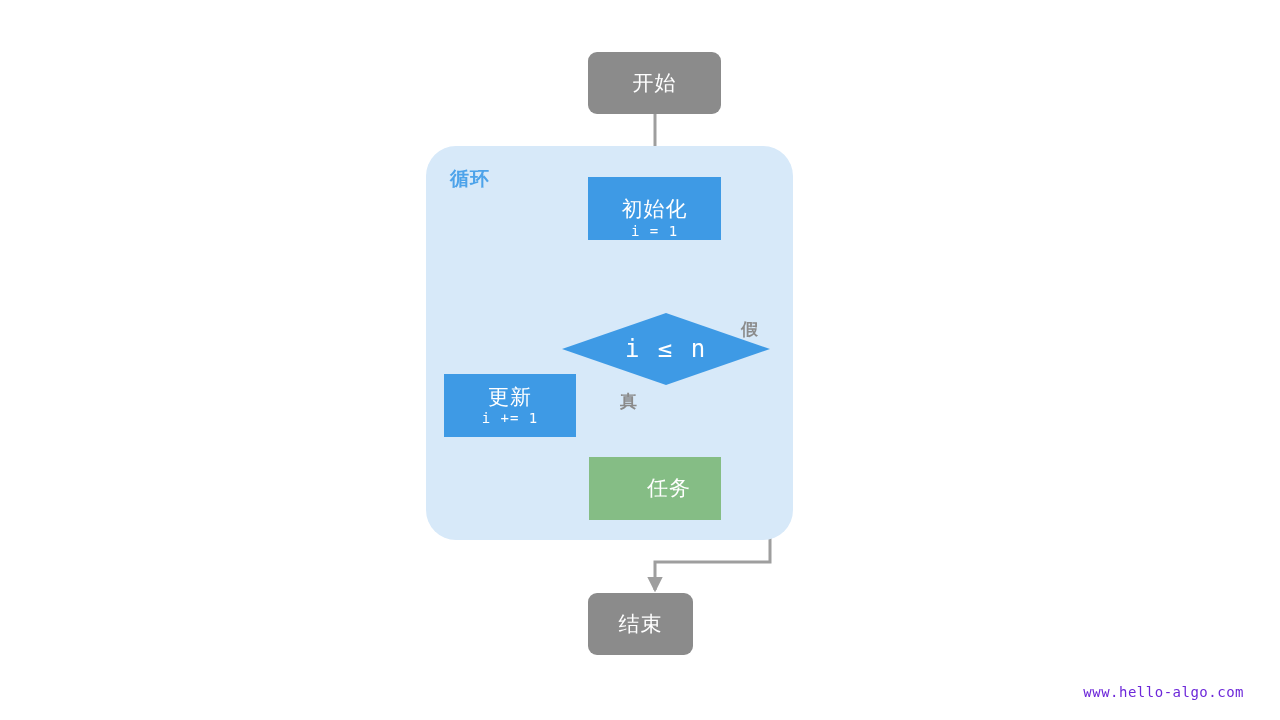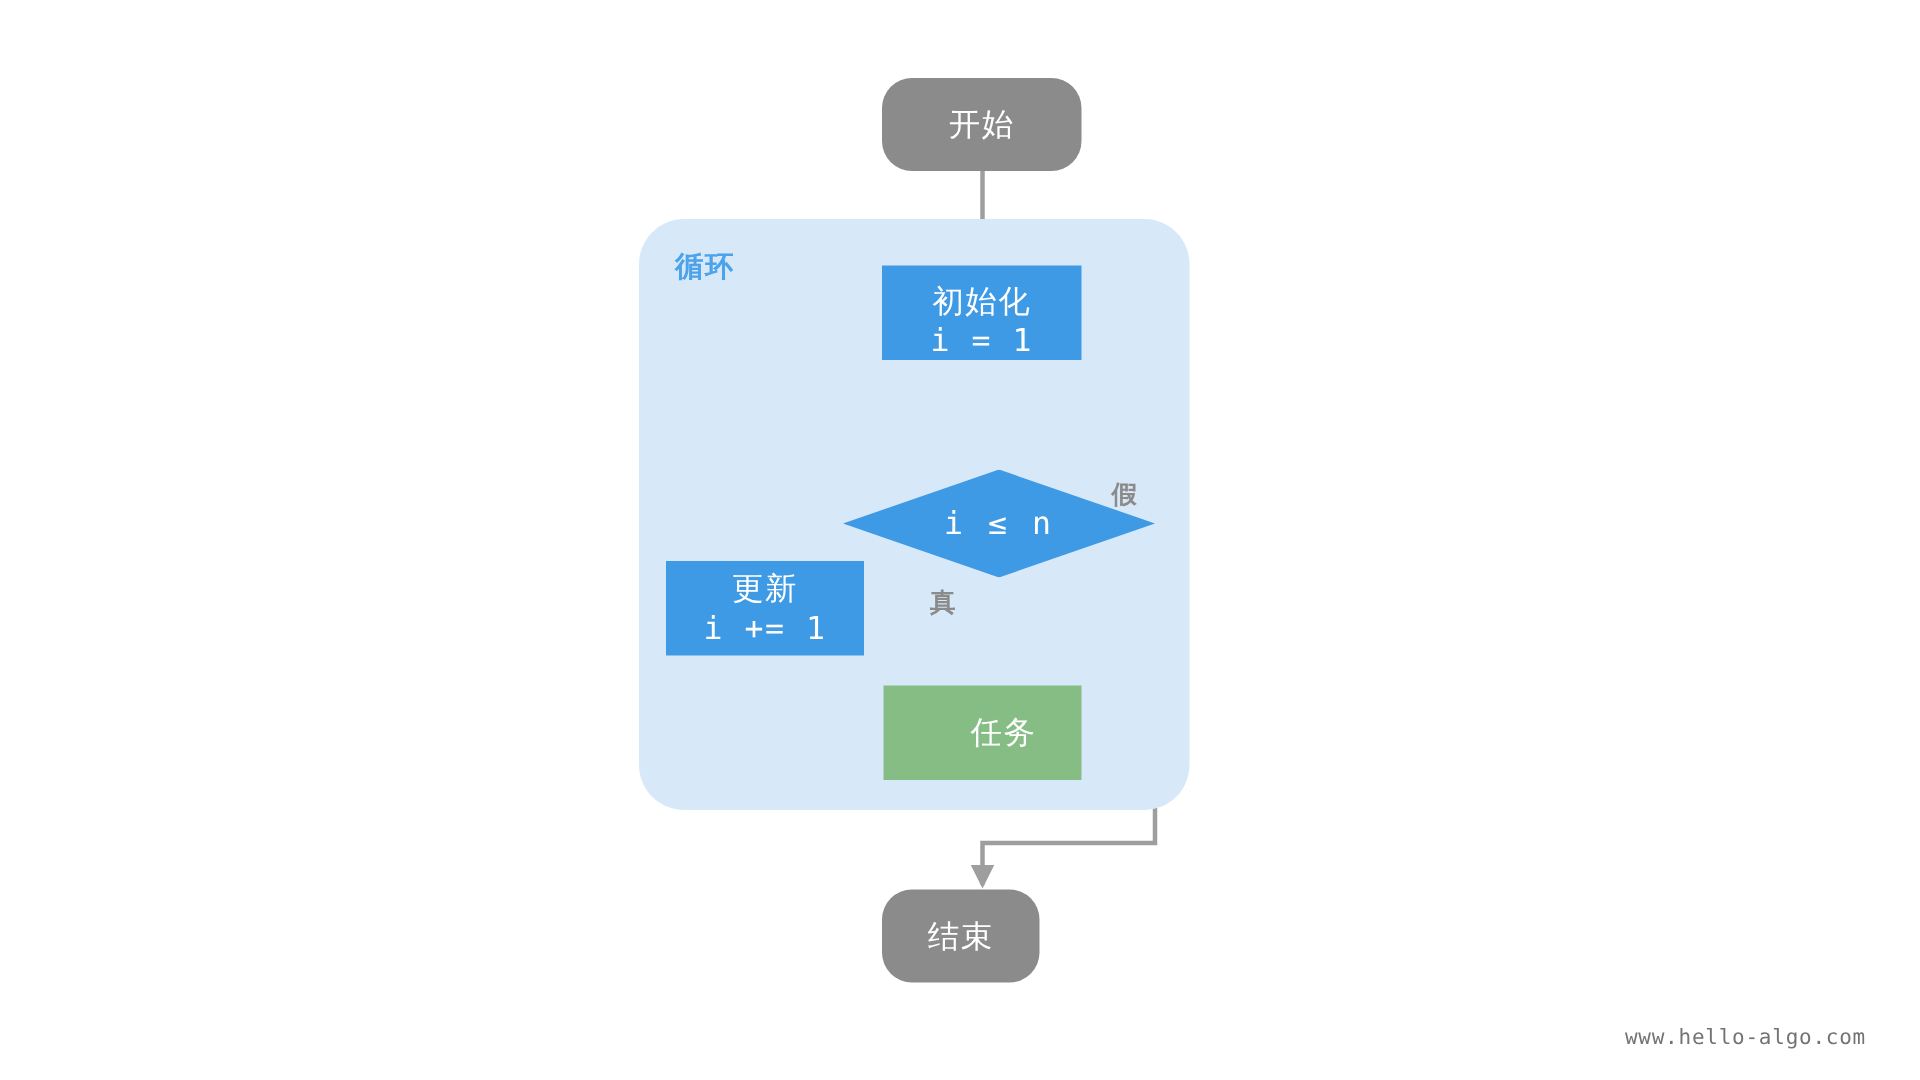--- a/index.html
+++ b/index.html
@@ -57,28 +57,28 @@
     box-sizing: border-box;
   }
 
   .node .line1 {
     font-size: 21px;
     line-height: 1.25;
     letter-spacing: 1px;
   }
   .node .line2 {
     font-family: "DejaVu Sans Mono", "Liberation Mono", monospace;
-    font-size: 21px;
+    font-size: 14px;
     line-height: 1.25;
     letter-spacing: 1px;
   }
 
   .node-terminal {
     background: #8b8b8b;
-    border-radius: 20px;
+    border-radius: 9px;
   }
 
   .node-process {
     background: #3e9ae5;
   }
 
   .node-task {
     background: #85bd85;
   }
 
@@ -135,21 +135,21 @@
     clip-path: polygon(50% 0%, 100% 50%, 50% 100%, 0% 50%);
   }
   #node-decision .diamond-text {
     position: absolute;
     inset: 0;
     display: flex;
     align-items: center;
     justify-content: center;
     color: #ffffff;
     font-family: "DejaVu Sans Mono", "Liberation Mono", monospace;
-    font-size: 21px;
+    font-size: 24px;
     letter-spacing: 2px;
   }
 
   
   .edge-label {
     position: absolute;
     font-size: 17px;
     font-weight: bold;
     color: #8b8b8b;
     letter-spacing: 1px;
@@ -157,21 +157,21 @@
   #label-true  { left: 620px; top: 390px; }
   #label-false { left: 741px; top: 318px; }
 
   
   #watermark {
     position: absolute;
     right: 36px;
     bottom: 20px;
     font-family: "DejaVu Sans Mono", "Liberation Mono", monospace;
     font-size: 14px;
-    color: #737373;
+    color: #6d28d9;
     letter-spacing: 0.5px;
   }
 </style>
 </head>
 <body>
 
 <svg id="canvas" viewBox="0 0 1280 720" xmlns="http://www.w3.org/2000/svg">
   <defs>
     <marker id="arrow" viewBox="0 0 10 10" refX="8.5" refY="5" markerWidth="5.2" markerHeight="5.2" orient="auto-start-reverse">
       <path d="M 0 0 L 10 5 L 0 10 z" fill="#9e9e9e"></path>

